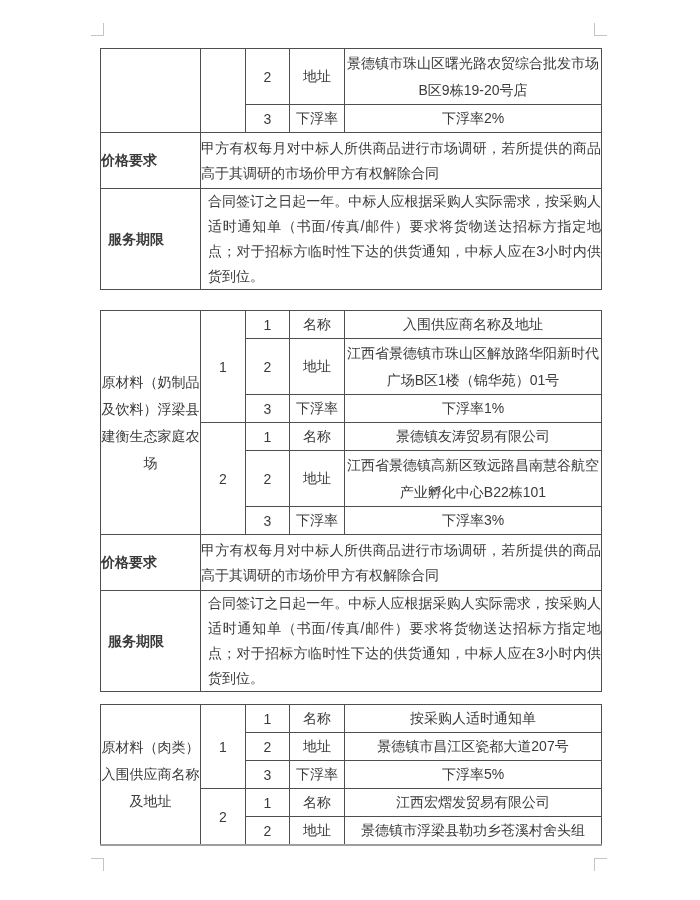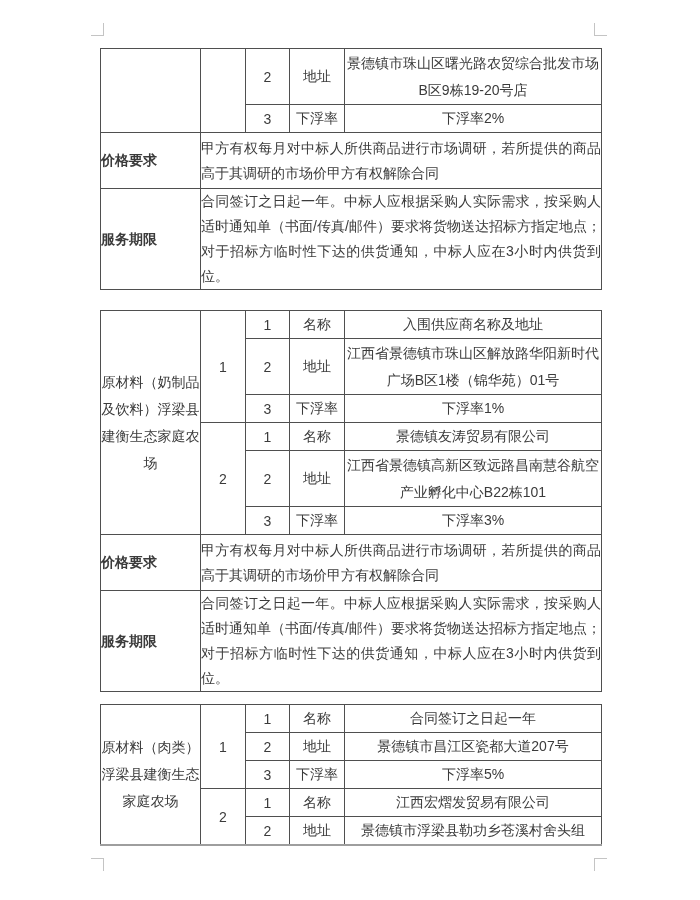--- a/index.html
+++ b/index.html
@@ -24,21 +24,21 @@
   table.doc-table td {
     border: 1px solid #4f4f4f;
     font-size: 14px;
     padding: 0;
     vertical-align: middle;
     overflow: hidden;
     word-break: break-all;
   }
   tr.h27 > td { height: 27px; }
   tr.h55 > td { height: 55px; }
-  tr.h100 > td { height: 100px; }
+  tr.h100 > td { height: 100px; padding-left: 7px; }
 
   td.c-cat {
     text-align: center;
     line-height: 27px;
     padding: 0 6px;
   }
   td.c-idx, td.c-no {
     text-align: center;
   }
   td.c-label {
@@ -174,25 +174,25 @@
   <table class="doc-table t3">
     <colgroup>
       <col style="width:100px">
         <col style="width:45px">
         <col style="width:44px">
         <col style="width:55px">
         <col style="width:257px">
     </colgroup>
     <tbody>
       <tr class="h27">
-        <td class="c-cat" rowspan="5">原材料（肉类）浮梁县建衡生态家庭农场</td>
+        <td class="c-cat" rowspan="5">原材料（肉类）入围供应商名称及地址</td>
         <td class="c-idx" rowspan="3">1</td>
         <td class="c-no">1</td>
         <td class="c-label">名称</td>
-        <td class="c-value">合同签订之日起一年</td>
+        <td class="c-value">按采购人适时通知单</td>
       </tr>
       <tr class="h27">
         <td class="c-no">2</td>
         <td class="c-label">地址</td>
         <td class="c-value">景德镇市昌江区瓷都大道207号</td>
       </tr>
       <tr class="h27">
         <td class="c-no">3</td>
         <td class="c-label">下浮率</td>
         <td class="c-value">下浮率5%</td>

